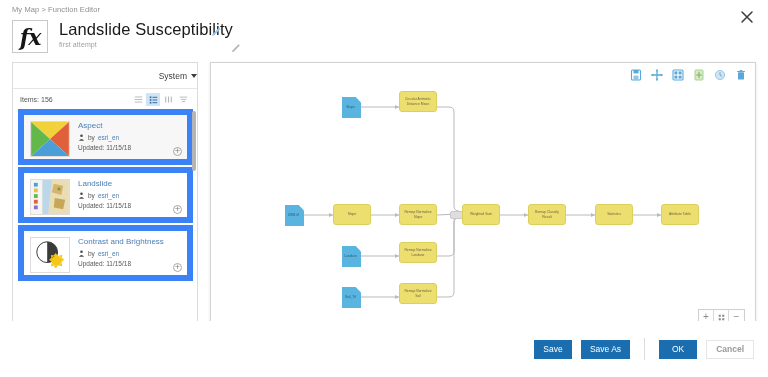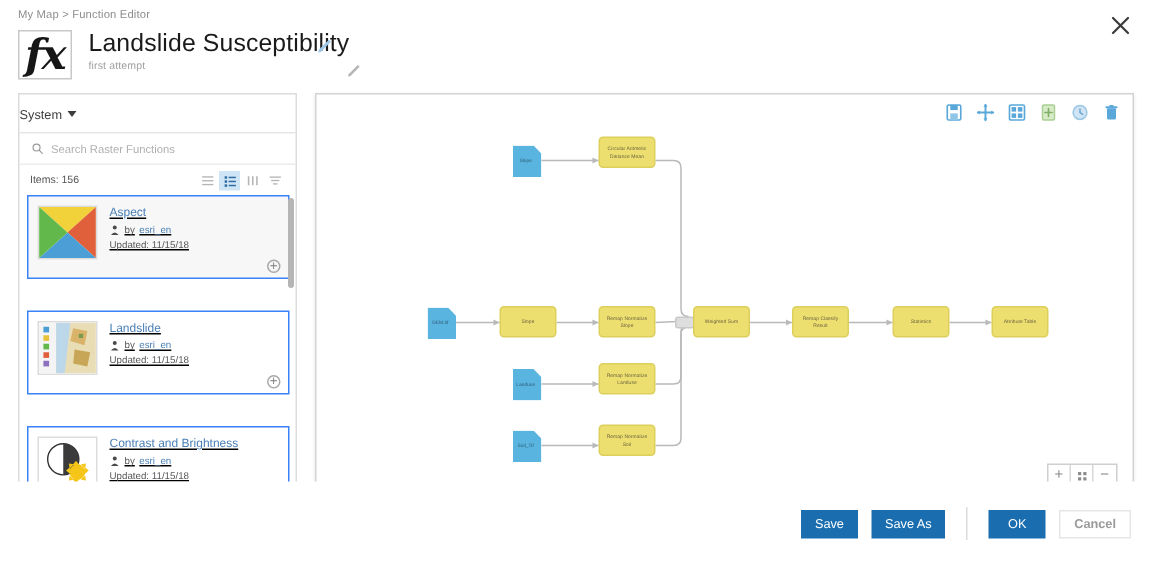--- a/index.html
+++ b/index.html
@@ -31,21 +31,21 @@
   .title-row {
     position: absolute; left: 12px; top: 20px;
     display: flex; align-items: flex-start;
   }
   .fx-logo {
     width: 36px; height: 33px;
     border: 1px solid #c8c8c8;
     display: flex; align-items: center; justify-content: center;
     font-family: "DejaVu Serif", serif;
     font-style: italic; font-weight: 700;
-    font-size: 28px; color: #161616;
+    font-size: 22px; color: #161616;
     line-height: 1; letter-spacing: -1px;
     background: #fff;
   }
   .title-text-wrap { margin-left: 11px; position: relative; }
   .page-title {
     font-size: 16.5px; font-weight: 400; color: #1a1a1a;
     line-height: 18px; letter-spacing: .1px;
     white-space: nowrap;
   }
   .title-edit-icon {
@@ -64,21 +64,21 @@
   
   .sidebar {
     position: absolute; left: 12px; top: 62px;
     width: 186px; height: 272px;
     background: #fff;
     border: 1px solid #dcdcdc;
     display: flex; flex-direction: column;
   }
   .sidebar-header {
     height: 26px; display: flex; align-items: center;
-    justify-content: flex-start;
+    justify-content: flex-end;
     border-bottom: 1px solid #e6e6e6;
   }
   .sys-dd {
     font-size: 8.5px; color: #3d3d3d; cursor: pointer;
     display: flex; align-items: center; gap: 4px;
   }
   .caret {
     width: 0; height: 0;
     border-left: 3.5px solid transparent;
     border-right: 3.5px solid transparent;
@@ -110,27 +110,26 @@
     cursor: pointer; color: #9b9b9b;
   }
   .vm.active { background: #cfe4f5; color: #2e6ca4; }
 
   .list-area {
     flex: 1; overflow: hidden; position: relative;
     padding: 0 4px 0 5px;
   }
   .fn-card {
     position: relative;
-    border: 1px solid #3b82f6;
+    border: 6px solid #3b82f6;
     background: #fff;
     height: 56px;
-    margin-bottom: 21px;
+    margin-bottom: 2px;
     display: flex;
     padding: 5px 6px;
-    text-decoration: underline;
   }
   .fn-card.first { background: #f7f7f7; }
   .fn-thumb {
     width: 40px; height: 36px; flex: 0 0 auto;
     border: 1px solid #dcdcdc; background: #fff;
     margin-top: 1px;
     position: relative; overflow: hidden;
   }
   .fn-meta { margin-left: 8px; padding-top: 1px; }
   .fn-name {
@@ -272,29 +271,20 @@
 
 <div class="sidebar">
 
   <div class="sidebar-header">
     <div class="sys-dd">
       <span>System</span>
       <span class="caret"></span>
     </div>
   </div>
 
-  <div class="search-row">
-    <span class="search-icon">
-      <svg viewBox="0 0 10 10" width="8" height="8">
-        <circle cx="4.2" cy="4.2" r="2.9" fill="none" stroke="#9a9a9a" stroke-width="1"></circle>
-        <path d="M6.4 6.4 L9 9" stroke="#9a9a9a" stroke-width="1" stroke-linecap="round"></path>
-      </svg>
-    </span>
-    <input class="search-input" type="text" placeholder="Search Raster Functions" style="">
-  </div>
 
   <div class="items-row">
     <span class="items-count">Items: 156</span>
     <span class="view-modes">
       <span class="vm">
         <svg viewBox="0 0 12 12" width="9" height="9">
           <rect x="1" y="2" width="10" height="1.2" fill="#b5b5b5"></rect>
           <rect x="1" y="5.4" width="10" height="1.2" fill="#b5b5b5"></rect>
           <rect x="1" y="8.8" width="10" height="1.2" fill="#b5b5b5"></rect>
         </svg>

